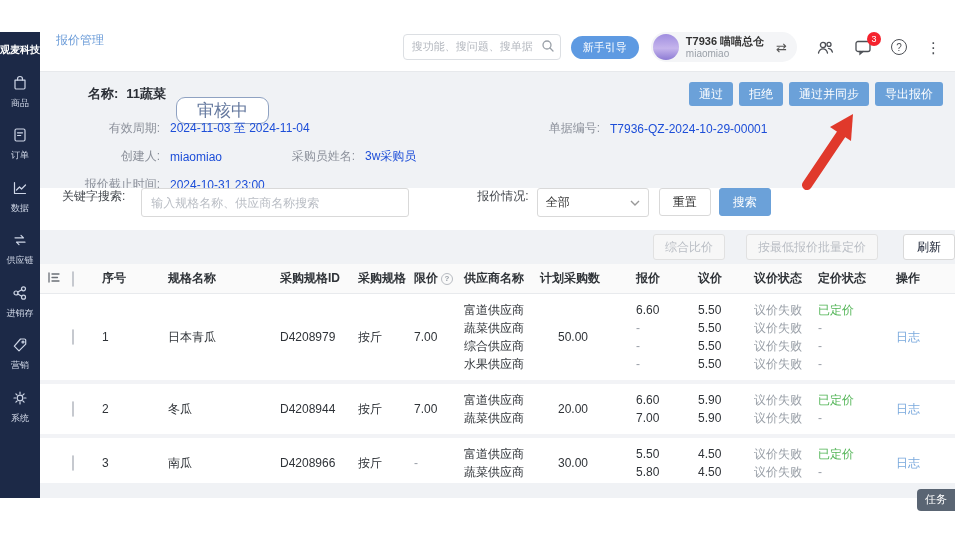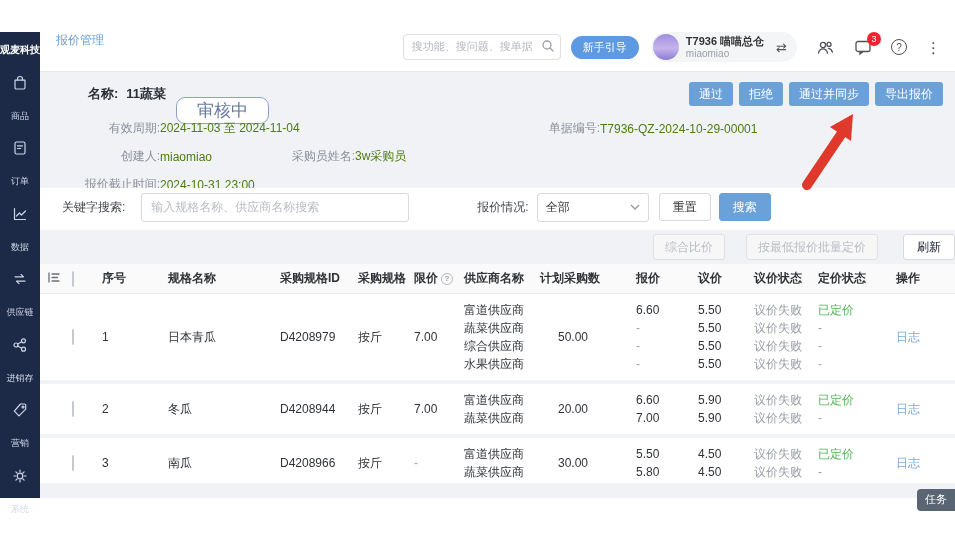--- a/index.html
+++ b/index.html
@@ -5,21 +5,21 @@
   * { margin:0; padding:0; box-sizing:border-box; }
   body { background:#fff; font-family:"Liberation Sans","DejaVu Sans",sans-serif; }
   #screen { position:relative; width:955px; height:555px; background:#fff; overflow:hidden; }
 
   
   .app { position:absolute; top:32px; left:0; width:955px; height:466px; display:flex; background:#f0f2f5; }
 
   
   .sidebar { width:40px; background:#1c2947; display:flex; flex-direction:column; align-items:center; flex-shrink:0; }
   .logo { color:#fff; font-size:10px; font-weight:bold; letter-spacing:0; margin:12px 0 10px; text-align:center; line-height:1.1; }
-  .nav-item { width:100%; display:flex; flex-direction:column; align-items:center; gap:16px; padding:9px 0; cursor:pointer; }
+  .nav-item { width:100%; display:flex; flex-direction:column; align-items:center; gap:3px; padding:9px 0; cursor:pointer; }
   .nav-item svg { stroke:#cdd5e6; fill:none; stroke-width:1.2; stroke-linecap:round; stroke-linejoin:round; }
   .nav-label { color:#d3dae9; font-size:9px; text-align:center; line-height:1.05; padding:0 1px; }
 
   
   .content { flex:1; display:flex; flex-direction:column; min-width:0; }
 
   
   .header-bar { height:40px; background:#fff; border-bottom:1px solid #e7e9ec; display:flex; align-items:flex-start; padding:0 14px 0 16px; }
   .breadcrumb { color:#6a9bd8; font-size:12px; }
   .hdr-right { margin-left:auto; display:flex; align-items:center; }
@@ -47,26 +47,26 @@
   .detail { height:116px; padding-top:8px; }
   .title-row { display:flex; align-items:center; padding:0 12px 0 48px; height:28px; }
   .title-row .nm { font-size:13px; font-weight:bold; color:#2b2f36; }
   .title-row .nm.v { margin-left:8px; }
   .status-badge { margin-left:10px; font-size:17px; color:#64789e; border:1px solid #8fa2c2; border-radius:9px; padding:1px 20px; background:#fff;margin-top:32px; }
   .title-actions { margin-left:auto; display:flex; gap:6px; }
   .pbtn { height:24px; padding:0 10px; background:#6ba1d9; color:#fff; border:none; border-radius:3px; font-size:12px; cursor:pointer; font-family:inherit; }
   .info-row { display:flex; align-items:flex-start; padding-left:20px; margin-top:12px; height:16px; }
   .field { display:flex; align-items:center; font-size:12px; }
   .field .lbl { width:100px; text-align:right; color:#8b909a; flex-shrink:0; }
-  .field .val { color:#4d7c0f; }
+  .field .val { margin-left:10px; color:#1d4ed8; }
   .fw440 { flex:0 0 440px; }
   .fw195 { flex:0 0 195px; }
 
   
-  .filter-band { height:42px; background:#fff; display:flex; align-items:center; padding:0 16px 4px 22px; }
+  .filter-band { height:42px; background:#fff; display:flex; align-items:flex-start; padding:0 16px 4px 22px; }
   .flt-lbl { font-size:12px; color:#43474d; }
   .kw-input { margin-left:16px; width:268px; height:29px; border:1px solid #d9d9d9; border-radius:3px; font-size:12px; padding:0 9px; color:#333; font-family:inherit; }
   .kw-input::placeholder { color:#b9bdc4; }
   .sel { margin-left:8px; width:112px; height:29px; border:1px solid #d9d9d9; border-radius:3px; background:#fff; display:flex; align-items:center; padding:0 8px; font-size:12px; color:#333; cursor:pointer; }
   .sel svg { margin-left:auto; stroke:#999; fill:none; stroke-width:1.4; }
   .ml68 { margin-left:68px; }
   .btn-plain { margin-left:10px; height:28px; padding:0 13px; background:#fff; border:1px solid #d9d9d9; border-radius:3px; font-size:12px; color:#333; cursor:pointer; font-family:inherit; }
   .btn-blue { margin-left:8px; height:28px; padding:0 13px; background:#6ba1d9; border:1px solid #6ba1d9; border-radius:3px; font-size:12px; color:#fff; cursor:pointer; font-family:inherit; }
 
   

